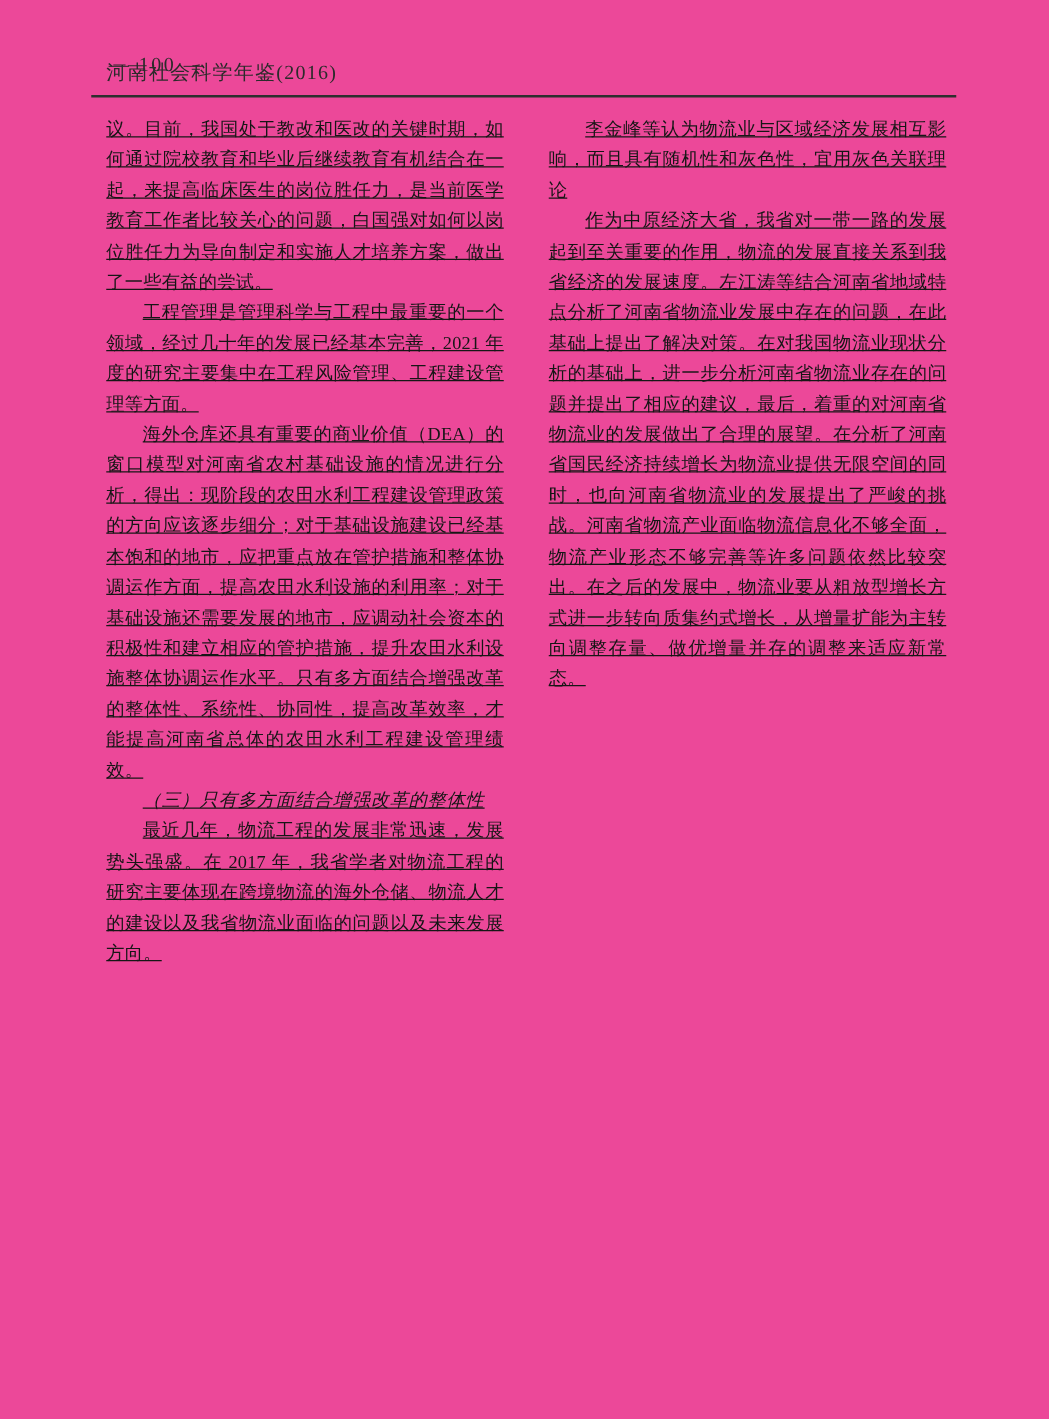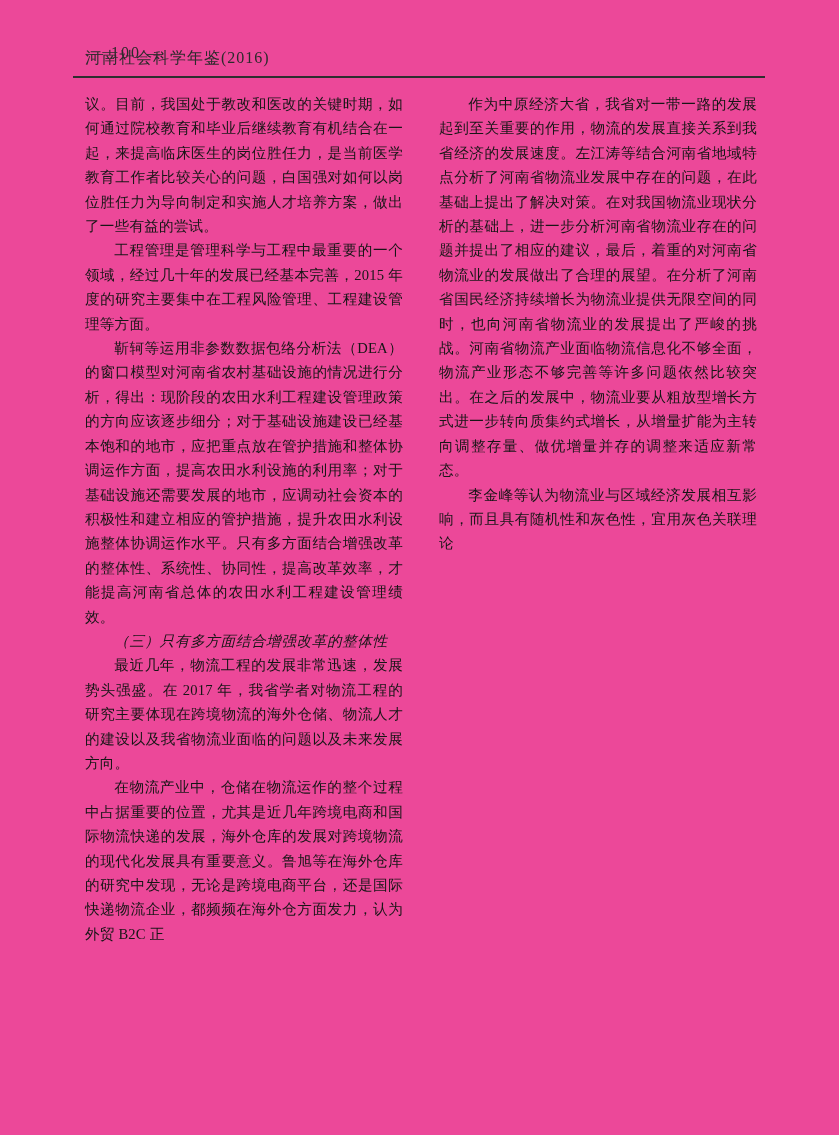--- a/index.html
+++ b/index.html
@@ -54,20 +54,21 @@
     flex: 0 0 318px;
     font-size: 14.6px;
     line-height: 24.4px;
     text-align: justify;
     letter-spacing: 0.2px;
     color: #161616;
   }
   .column p {
     margin: 0;
     text-indent: 2em;
+    text-decoration: underline;
   }
   .column p.continuation {
     text-indent: 0;
   }
   .column p.section-heading {
     font-style: italic;
     font-weight: 500;
     letter-spacing: 0.6px;
   }
 </style>
@@ -79,26 +80,25 @@
   <div class="running-head">
     <span class="folio">— 100 —</span>
     <span class="journal-title">河南社会科学年鉴(2016)</span>
   </div>
   <hr class="head-rule">
 
   <div class="columns">
 
     <div class="column">
       <p class="continuation">议。目前，我国处于教改和医改的关键时期，如何通过院校教育和毕业后继续教育有机结合在一起，来提高临床医生的岗位胜任力，是当前医学教育工作者比较关心的问题，白国强对如何以岗位胜任力为导向制定和实施人才培养方案，做出了一些有益的尝试。</p>
-      <p>工程管理是管理科学与工程中最重要的一个领域，经过几十年的发展已经基本完善，2015 年度的研究主要集中在工程风险管理、工程建设管理等方面。</p>
-      <p>靳轲等运用非参数数据包络分析法（DEA）的窗口模型对河南省农村基础设施的情况进行分析，得出：现阶段的农田水利工程建设管理政策的方向应该逐步细分；对于基础设施建设已经基本饱和的地市，应把重点放在管护措施和整体协调运作方面，提高农田水利设施的利用率；对于基础设施还需要发展的地市，应调动社会资本的积极性和建立相应的管护措施，提升农田水利设施整体协调运作水平。只有多方面结合增强改革的整体性、系统性、协同性，提高改革效率，才能提高河南省总体的农田水利工程建设管理绩效。</p>
+      <p>工程管理是管理科学与工程中最重要的一个领域，经过几十年的发展已经基本完善，2021 年度的研究主要集中在工程风险管理、工程建设管理等方面。</p>
+      <p>海外仓库还具有重要的商业价值（DEA）的窗口模型对河南省农村基础设施的情况进行分析，得出：现阶段的农田水利工程建设管理政策的方向应该逐步细分；对于基础设施建设已经基本饱和的地市，应把重点放在管护措施和整体协调运作方面，提高农田水利设施的利用率；对于基础设施还需要发展的地市，应调动社会资本的积极性和建立相应的管护措施，提升农田水利设施整体协调运作水平。只有多方面结合增强改革的整体性、系统性、协同性，提高改革效率，才能提高河南省总体的农田水利工程建设管理绩效。</p>
       <p class="section-heading">（三）只有多方面结合增强改革的整体性</p>
       <p>最近几年，物流工程的发展非常迅速，发展势头强盛。在 2017 年，我省学者对物流工程的研究主要体现在跨境物流的海外仓储、物流人才的建设以及我省物流业面临的问题以及未来发展方向。</p>
-      <p>在物流产业中，仓储在物流运作的整个过程中占据重要的位置，尤其是近几年跨境电商和国际物流快递的发展，海外仓库的发展对跨境物流的现代化发展具有重要意义。鲁旭等在海外仓库的研究中发现，无论是跨境电商平台，还是国际快递物流企业，都频频在海外仓方面发力，认为外贸 B2C 正</p>
     </div>
 
     <div class="column">
+      <p>李金峰等认为物流业与区域经济发展相互影响，而且具有随机性和灰色性，宜用灰色关联理论</p>
       <p>作为中原经济大省，我省对一带一路的发展起到至关重要的作用，物流的发展直接关系到我省经济的发展速度。左江涛等结合河南省地域特点分析了河南省物流业发展中存在的问题，在此基础上提出了解决对策。在对我国物流业现状分析的基础上，进一步分析河南省物流业存在的问题并提出了相应的建议，最后，着重的对河南省物流业的发展做出了合理的展望。在分析了河南省国民经济持续增长为物流业提供无限空间的同时，也向河南省物流业的发展提出了严峻的挑战。河南省物流产业面临物流信息化不够全面，物流产业形态不够完善等许多问题依然比较突出。在之后的发展中，物流业要从粗放型增长方式进一步转向质集约式增长，从增量扩能为主转向调整存量、做优增量并存的调整来适应新常态。</p>
-      <p>李金峰等认为物流业与区域经济发展相互影响，而且具有随机性和灰色性，宜用灰色关联理论</p>
     </div>
 
   </div>
 </div>
 
 </body></html>

